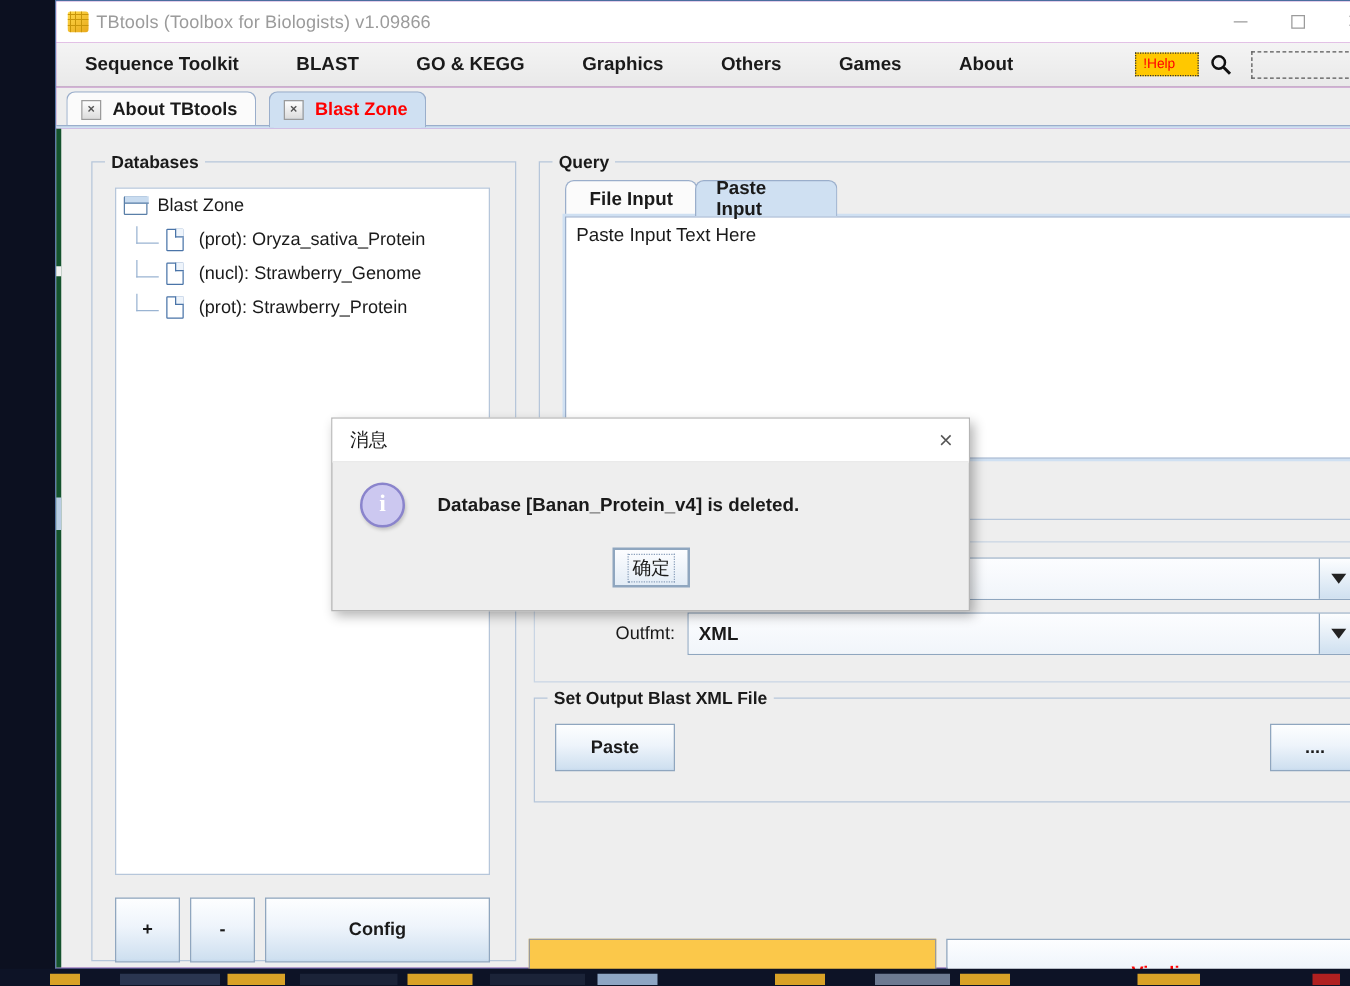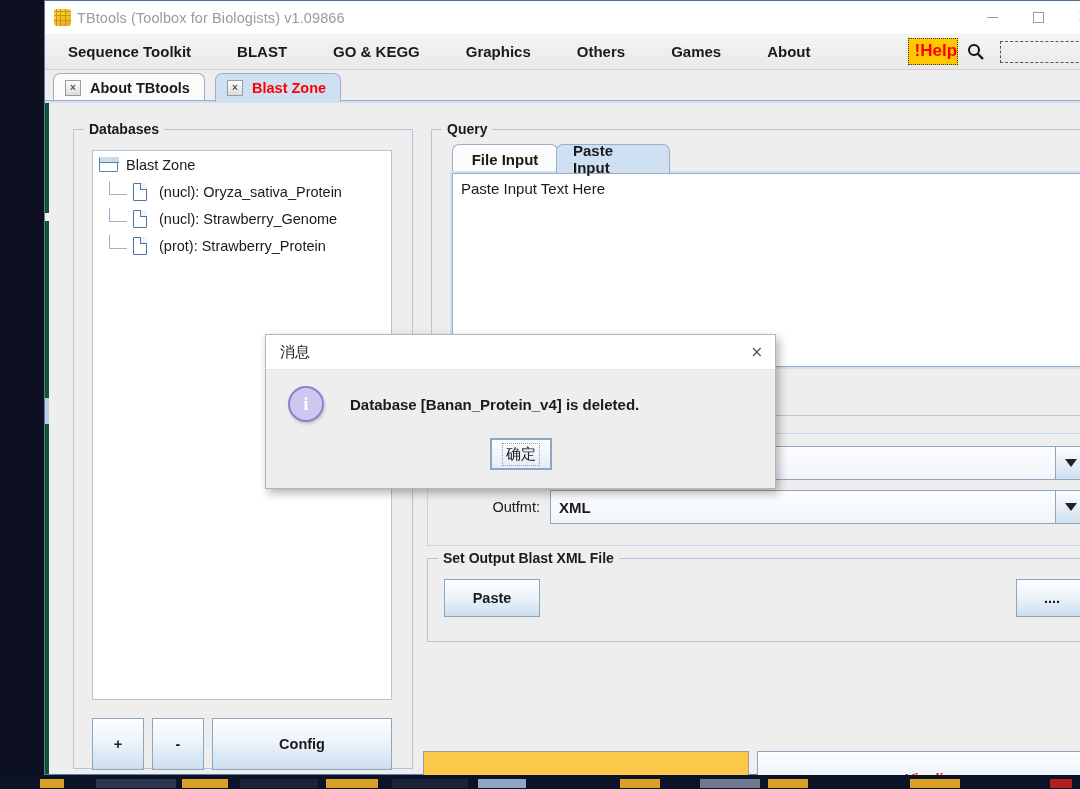--- a/index.html
+++ b/index.html
@@ -54,22 +54,22 @@
     display: flex; align-items: center;
     border-bottom: 1px solid #cfcfcf;
   }
   .menu-item {
     font-size: 15px; font-weight: bold; color: #1a1a1a;
     padding: 3px 23px; cursor: default; white-space: nowrap;
   }
   #help-btn {
     margin-left: 74px;
     background: #ffc800;
-    color: #ff0000; font-weight: bold; font-size: 17px;
-    padding: 2px 0 3px 6px;
+    color: #ff0000; font-weight: normal; font-size: 11px;
+    padding: 2px 18px 3px 6px;
     border: 1px dotted #333;
     cursor: default;
   }
   #search-icon-wrap {
     margin-left: 6px; width: 22px; height: 22px;
     display: flex; align-items: center; justify-content: center; cursor: default;
   }
   #search-field {
     margin-left: 14px; flex: 1; height: 22px; margin-right: 14px;
     border: 1px dashed #555; background: transparent;
@@ -360,21 +360,21 @@
       <div class="glabel">Databases</div>
 
       <div id="tree">
         <div class="tree-row" id="tree-root">
           <div class="folder-icon"></div>
           <span>Blast Zone</span>
         </div>
         <div class="tree-row tree-child">
           <div class="elbow"></div>
           <div class="file-icon"></div>
-          <span style="margin-left:6px">(nucl): Oryza_sativa_Protein</span>
+          <span style="margin-left:6px">(prot): Oryza_sativa_Protein</span>
         </div>
         <div class="tree-row tree-child">
           <div class="elbow"></div>
           <div class="file-icon"></div>
           <span style="margin-left:6px">(nucl): Strawberry_Genome</span>
         </div>
         <div class="tree-row tree-child">
           <div class="elbow elbow-last"></div>
           <div class="file-icon"></div>
           <span style="margin-left:6px">(prot): Strawberry_Protein</span>

